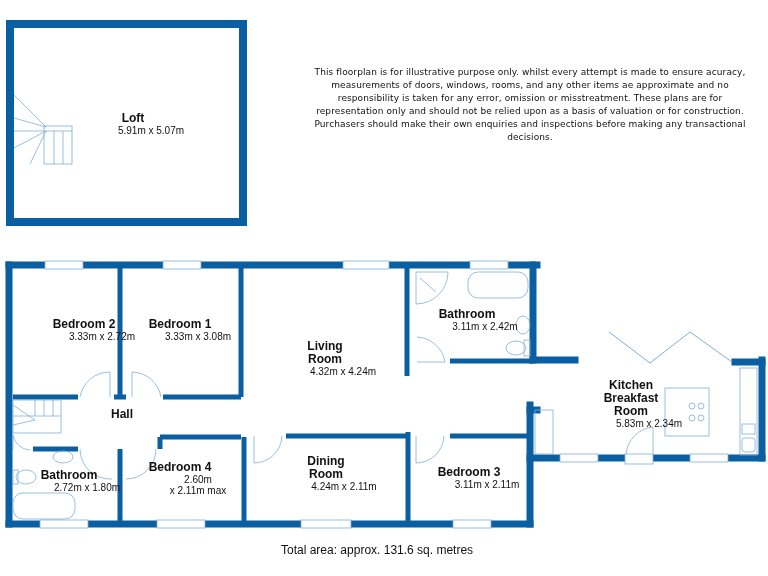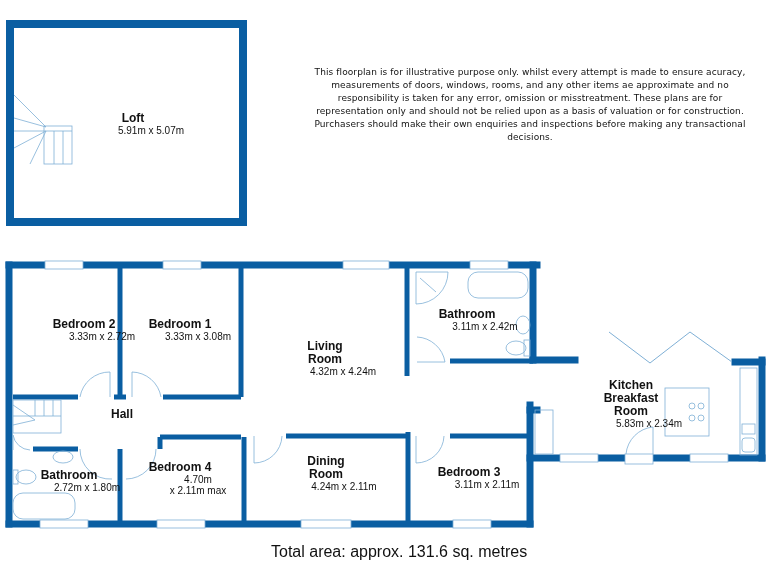--- a/index.html
+++ b/index.html
@@ -3,21 +3,21 @@
 <meta charset="utf-8">
 <style>
   html, body { margin:0; padding:0; background:#ffffff; }
   body { width:768px; height:576px; position:relative; overflow:hidden; font-family:"Liberation Sans", sans-serif; }
   svg.plan { position:absolute; left:0; top:0; }
   .lbl { position:absolute; text-align:center; color:#111; transform:translateX(-50%); white-space:nowrap; }
   .lbl .name { font-weight:bold; font-size:12px; line-height:13px; display:block; }
   .lbl .dim { font-size:10px; line-height:11px; display:block;padding-left:36px; }
   .disclaimer { position:absolute; left:310px; top:66px; width:440px; text-align:center; font-family:"DejaVu Sans", sans-serif; font-size:9px; line-height:13px; color:#111; letter-spacing:0.1px; }
   .disclaimer .copy { display:block; }
-  .total { position:absolute; left:271px; top:543px; font-size:16px; color:#111; }
+  .total { position:absolute; left:281px; top:543px; font-size:12px; color:#111; }
 </style>
 </head>
 <body>
 
 <svg class="plan" width="768" height="576" viewBox="0 0 768 576">
 
   <g>
     <rect x="10" y="24" width="233" height="198" fill="none" stroke="#0a5ea2" stroke-width="8"></rect>
     <g stroke="#7fb0d6" stroke-width="0.8" fill="none">
       <line x1="14" y1="95" x2="46" y2="127"></line>
@@ -160,21 +160,21 @@
 </div>
 <div class="lbl" style="left:122px;top:408px;">
   <span class="name">Hall</span>
 </div>
 <div class="lbl" style="left:69px;top:469px;">
   <span class="name">Bathroom</span>
   <span class="dim">2.72m x 1.80m</span>
 </div>
 <div class="lbl" style="left:180px;top:461px;">
   <span class="name">Bedroom 4</span>
-  <span class="dim">4.70m</span>
+  <span class="dim">2.60m</span>
   <span class="dim">x 2.11m max</span>
 </div>
 <div class="lbl" style="left:326px;top:455px;">
   <span class="name">Dining</span>
   <span class="name">Room</span>
   <span class="dim">4.24m x 2.11m</span>
 </div>
 <div class="lbl" style="left:469px;top:466px;">
   <span class="name">Bedroom 3</span>
   <span class="dim">3.11m x 2.11m</span>

